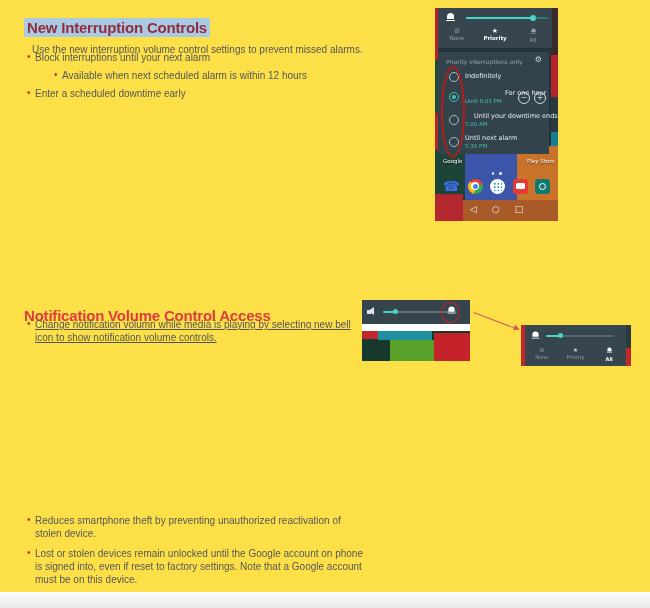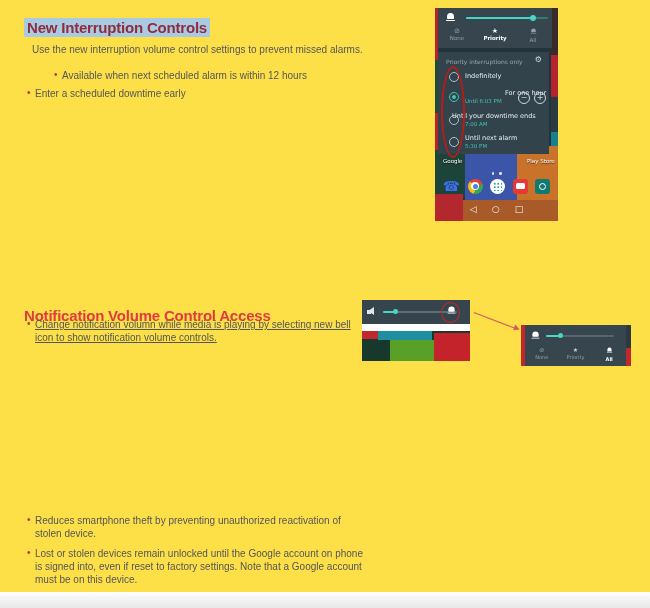--- a/index.html
+++ b/index.html
@@ -76,20 +76,21 @@
   .tabsB .tab .ti{font-size:6px;}
   .tabsB .tab .tl{font-size:5px;}
 </style>
 </head>
 <body>
 
 <div class="page">
 
   <h1 class="doc-h hl" style="left:24px;top:8px;">New Interruption Controls</h1>
   <p class="doc-p abs" style="left:32px;top:33px;">Use the new interruption volume control settings to prevent missed alarms.</p>
+  <div class="doc-p abs blt" style="left:27px;top:51px;">Block interruptions until your next alarm</div>
   <div class="doc-p abs blt" style="left:54px;top:69px;">Available when next scheduled alarm is within 12 hours</div>
   <div class="doc-p abs blt" style="left:27px;top:87px;">Enter a scheduled downtime early</div>
 
   <div class="phone">
 
     <div class="wp" style="left:0;top:0;width:3px;height:150px;background:linear-gradient(#b5242c 0 35%,#1d4a3c 35% 70%,#b5242c 70% 100%);"></div>
     <div class="wp" style="right:0;top:0;width:7px;height:213px;background:linear-gradient(#3a2b2b 0 22%,#b5242c 22% 42%,#2b3a40 42% 58%,#16808e 58% 68%,#c9732a 68% 100%);"></div>
     <div class="wp" style="left:0;top:142px;width:30px;height:48px;background:#1c4438;"></div>
     <div class="wp" style="left:30px;top:140px;width:52px;height:52px;background:#3b55a9;"></div>
     <div class="wp" style="left:82px;top:138px;width:41px;height:54px;background:#c9732a;"></div>
@@ -124,21 +125,21 @@
       <span class="radio" style="left:11px;top:20px;"></span>
       <span class="opt-l" style="left:27px;top:20px;">Indefinitely</span>
 
       <span class="radio sel" style="left:11px;top:40px;"></span>
       <span class="opt-l" style="left:27px;top:37px;padding-left:40px;">For one hour</span>
       <span class="opt-s" style="left:27px;top:46px;">Until 6:03 PM</span>
       <span class="step" style="left:80px;top:40px;">−</span>
       <span class="step" style="left:96px;top:40px;">+</span>
 
       <span class="radio" style="left:11px;top:63px;"></span>
-      <span class="opt-l" style="left:14px;top:60px;">Until your downtime ends</span>
+      <span class="opt-l" style="left:36px;top:60px;">Until your downtime ends</span>
       <span class="opt-s" style="left:27px;top:69px;">7:00 AM</span>
 
       <span class="radio" style="left:11px;top:85px;"></span>
       <span class="opt-l" style="left:27px;top:82px;">Until next alarm</span>
       <span class="opt-s" style="left:27px;top:91px;">5:30 PM</span>
     </div>
 
     <div class="oval" style="left:6px;top:58px;width:20px;height:88px;"></div>
 
     <span class="home-lbl" style="left:8px;top:150px;">Google</span>

